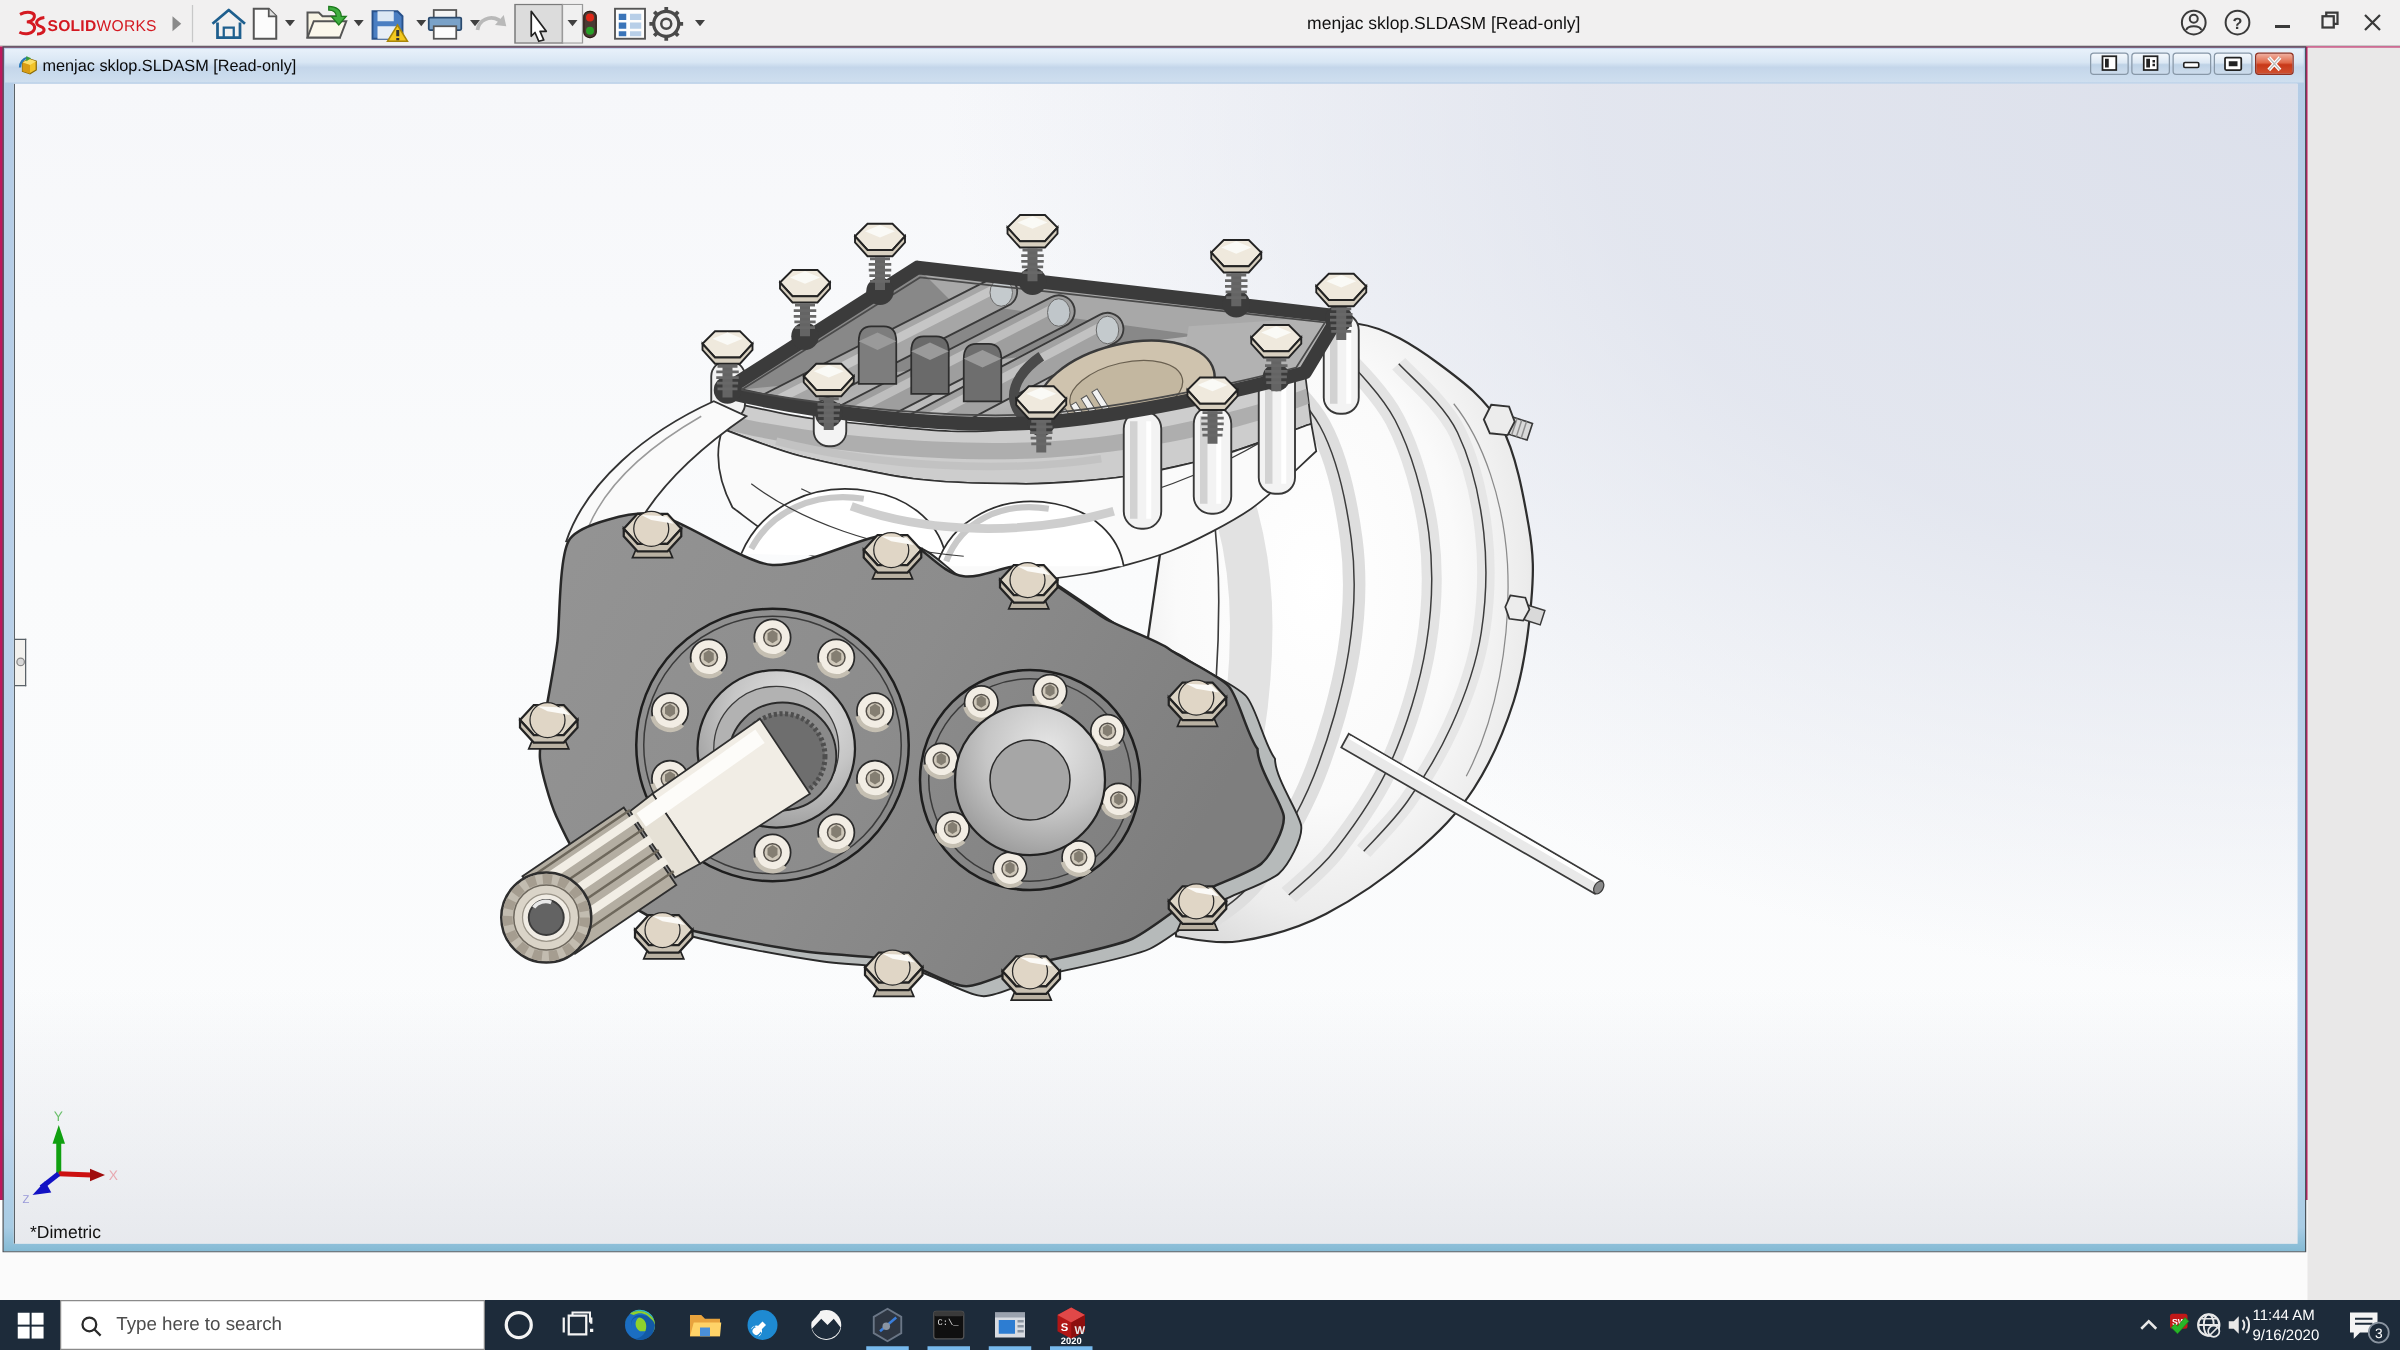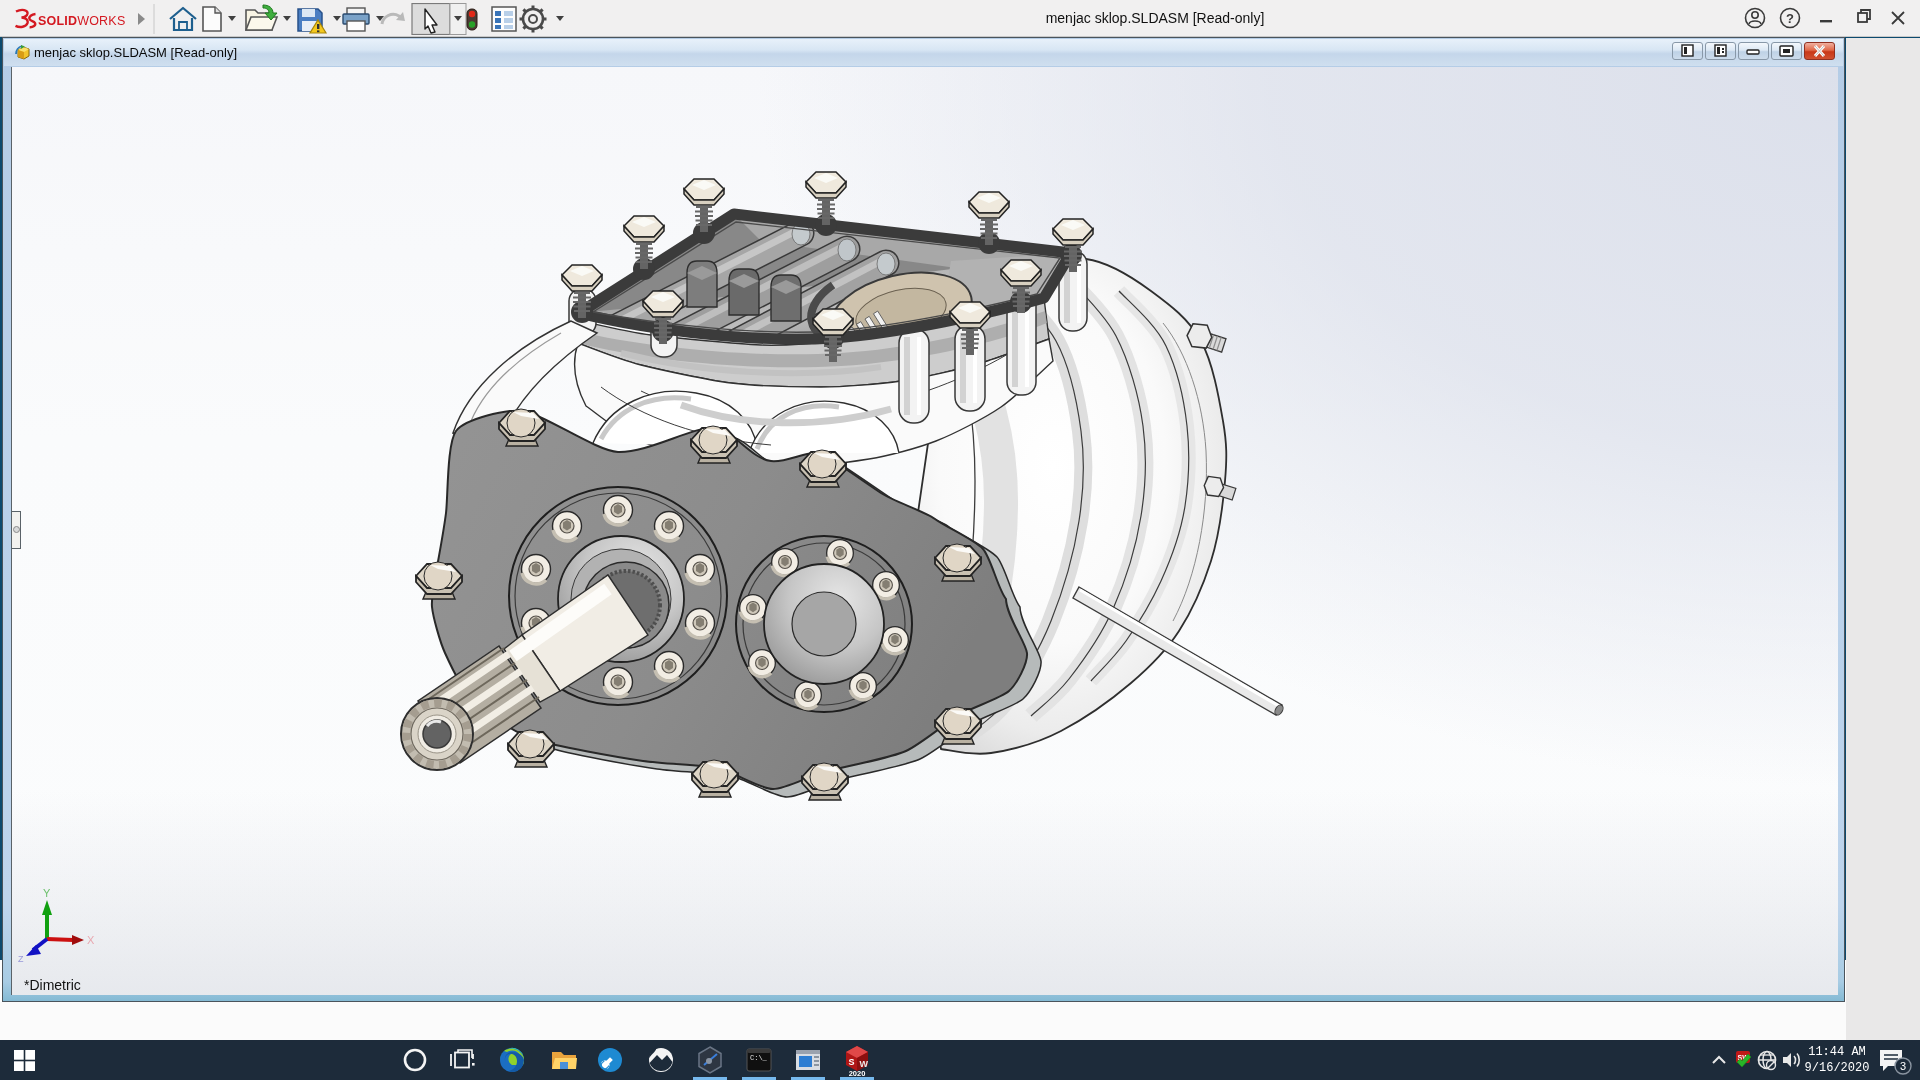--- a/index.html
+++ b/index.html
@@ -1,17 +1,17 @@
 <!DOCTYPE html>
 <html><head>
 <meta charset="utf-8">
 <style>
 * { margin:0; padding:0; box-sizing:border-box; }
 html,body { width:1920px; height:1080px; overflow:hidden; font-family:"Liberation Sans", sans-serif; }
-#app { position:absolute; left:0; top:0; width:1920px; height:960px; background:#0c4a6e; }
+#app { position:absolute; left:0; top:0; width:1920px; height:960px; background:#be185d; }
 
 
 #topbar { position:absolute; left:0; top:0; width:1920px; height:37px; background:#f1f0f0; border-bottom:1px solid #c9c9c9; }
 #swlogo { position:absolute; left:8px; top:4px; }
 #tb-title { position:absolute; left:960px; top:0; width:390px; height:36px; line-height:36px; text-align:center; font-size:14px; color:#111; }
 .tbicon { position:absolute; top:3px; }
 #winctl { position:absolute; right:0; top:0; height:36px; }
 
 
 #childwin { position:absolute; left:2px; top:37px; width:1843px; height:965px; background:linear-gradient(180deg,#b4cce6 0%,#bdd4ec 90%,#a8cce4 98%,#84bad4 100%); border:1px solid #4a545c; }
@@ -37,21 +37,21 @@
 #modelsvg { position:absolute; left:0; top:0; }
 
 
 #rightstrip { position:absolute; right:0; top:38px; width:74px; height:1002px; background:#e9e8e8; z-index:5; }
 
 
 #statusrow { position:absolute; left:0; top:1002px; width:1920px; height:38px; background:#fbfbfb; }
 #taskbar { position:absolute; left:0; top:1040px; width:1920px; height:40px; background:#1d2b3a; }
 #searchbox { position:absolute; left:48px; top:0px; width:340px; height:40px; background:#ffffff; border:1px solid #8a8a8a; }
 #searchbox .stxt { position:absolute; left:44px; top:10px; font-size:15px; color:#4c4c4c; }
-#clock { position:absolute; right:48px; top:4px; width:70px; text-align:center; color:#fff; font-size:12px; line-height:16px;font-family:Liberation Mono, monospace;}
+#clock { position:absolute; right:48px; top:4px; width:70px; text-align:left; color:#fff; font-size:12px; line-height:16px;}
 </style>
 </head>
 <body>
 <div id="app">
 
   <div id="topbar">
     <svg id="swlogo" width="300" height="30" viewBox="0 0 300 30">
 
       <path d="M 8 7.5 C 14 4.5 20 6 19.5 9.5 C 19 12 16 13.3 13.5 13.5 C 17.5 13.7 20.5 16 19.5 19.2 C 18.2 23 12 24 7.5 21.8" fill="none" stroke="#d41921" stroke-width="2.4"></path>
       <path d="M 27.5 10 C 23.5 10.5 20.8 12.4 21.4 14.8 C 22.1 17.4 25.8 16.8 27 19 C 28.1 21.3 25.2 23.4 21.6 23.2" fill="none" stroke="#d41921" stroke-width="2.4"></path>
@@ -461,20 +461,27 @@
   <div id="rightstrip"></div>
 
   <div id="statusrow"></div>
   <div id="taskbar">
     <svg style="position:absolute;left:14px;top:10px" width="21" height="21" viewBox="0 0 21 21" id="startbtn">
       <rect x="0" y="0" width="9.7" height="9.7" fill="#fff"></rect>
         <rect x="11.3" y="0" width="9.7" height="9.7" fill="#fff"></rect>
       <rect x="0" y="11.3" width="9.7" height="9.7" fill="#fff"></rect>
         <rect x="11.3" y="11.3" width="9.7" height="9.7" fill="#fff"></rect>
     </svg>
+    <div id="searchbox">
+      <svg style="position:absolute;left:14px;top:10px" width="20" height="20" viewBox="0 0 20 20" id="magico">
+        <circle cx="8.5" cy="8.5" r="5.5" fill="none" stroke="#2a2a2a" stroke-width="1.8"></circle>
+        <line x1="12.6" y1="12.6" x2="17.5" y2="17.5" stroke="#2a2a2a" stroke-width="1.8"></line>
+      </svg>
+      <div class="stxt">Type here to search</div>
+    </div>
     <svg style="position:absolute;left:398px;top:0" width="480" height="40" viewBox="0 0 480 40" id="taskicons">
 
       <circle cx="17" cy="20" r="10" fill="none" stroke="#f4f4f4" stroke-width="2.6"></circle>
 
       <g fill="none" stroke="#f4f4f4" stroke-width="1.8">
         <rect x="57" y="12.5" width="14" height="15"></rect>
         <path d="M 53 14 V 26 M 75 14 V 19"></path>
         <rect x="74" y="23" width="2.6" height="2.6" fill="#f4f4f4" stroke="none"></rect>
         <path d="M 60 12.5 V 10 H 74 V 18" stroke-width="1.6"></path>
       </g>

